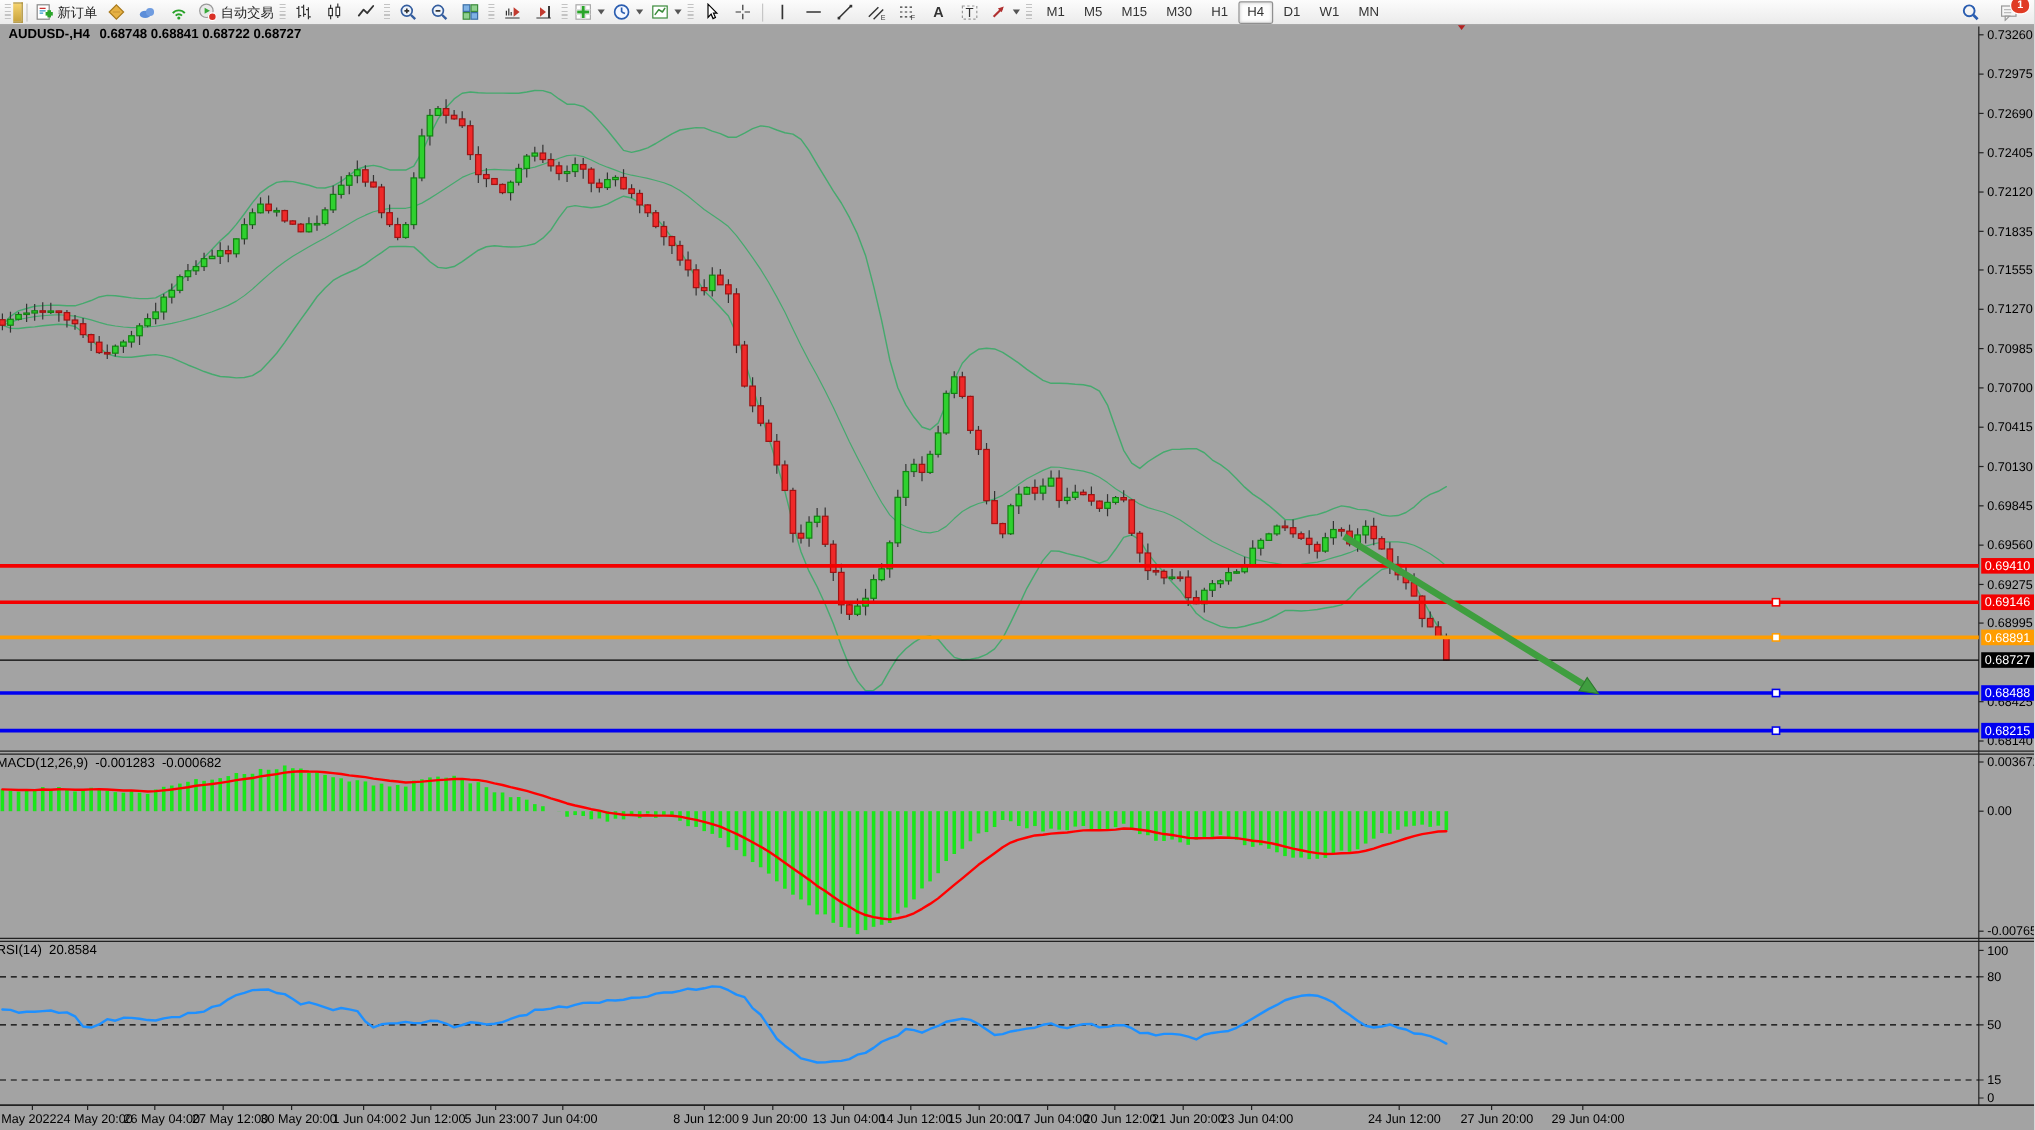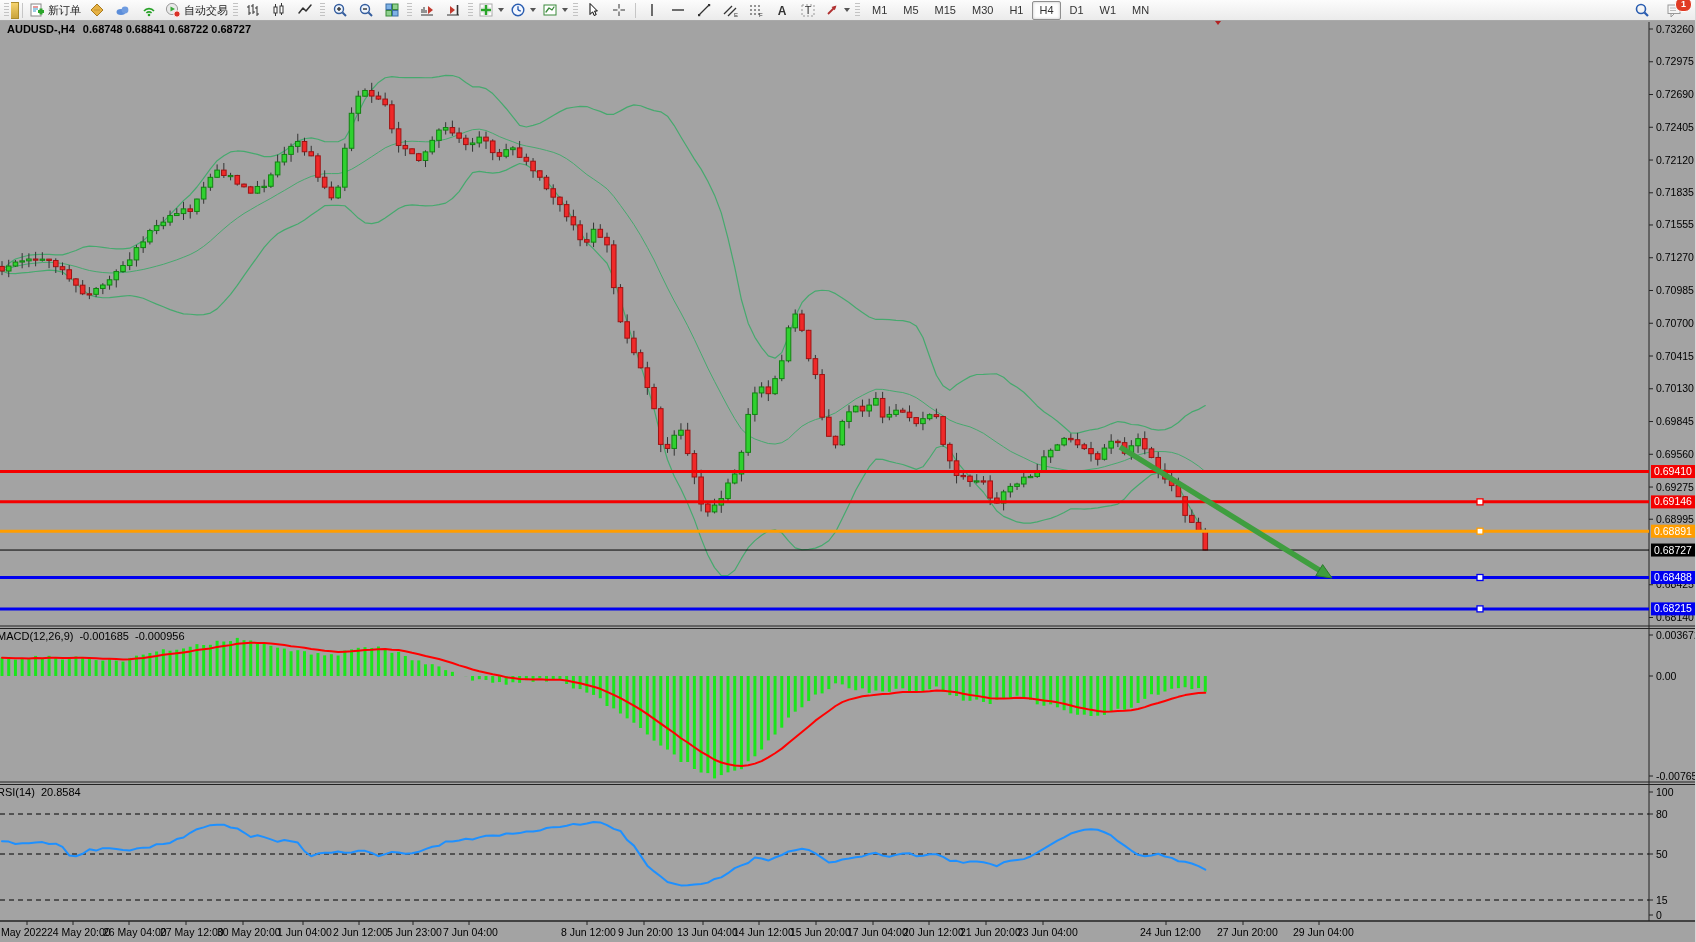--- a/index.html
+++ b/index.html
@@ -1036,18 +1036,18 @@
         <text x="1217" y="936" font-size="10.5" fill="#000" font-weight="normal" text-anchor="start">27 Jun 20:00</text>
         <line x1="1319" y1="921" x2="1319" y2="925" stroke="#222" stroke-width="1"></line>
         <text x="1293" y="936" font-size="10.5" fill="#000" font-weight="normal" text-anchor="start">29 Jun 04:00</text>
       </g>
     </svg>
 
   <div class="overlay chart-title">
     <span>AUDUSD-,H4</span><span>0.68748 0.68841 0.68722 0.68727</span>
   </div>
   <div class="overlay ind-label macd-label">
-    <span>MACD(12,26,9)</span><span>-0.001685</span><span>-0.000956</span>
+    <span>MACD(12,26,9)</span><span>-0.001283</span><span>-0.000682</span>
   </div>
   <div class="overlay ind-label rsi-label">
     <span>RSI(14)</span><span>20.8584</span>
   </div>
 </div>
 
 </body></html>

